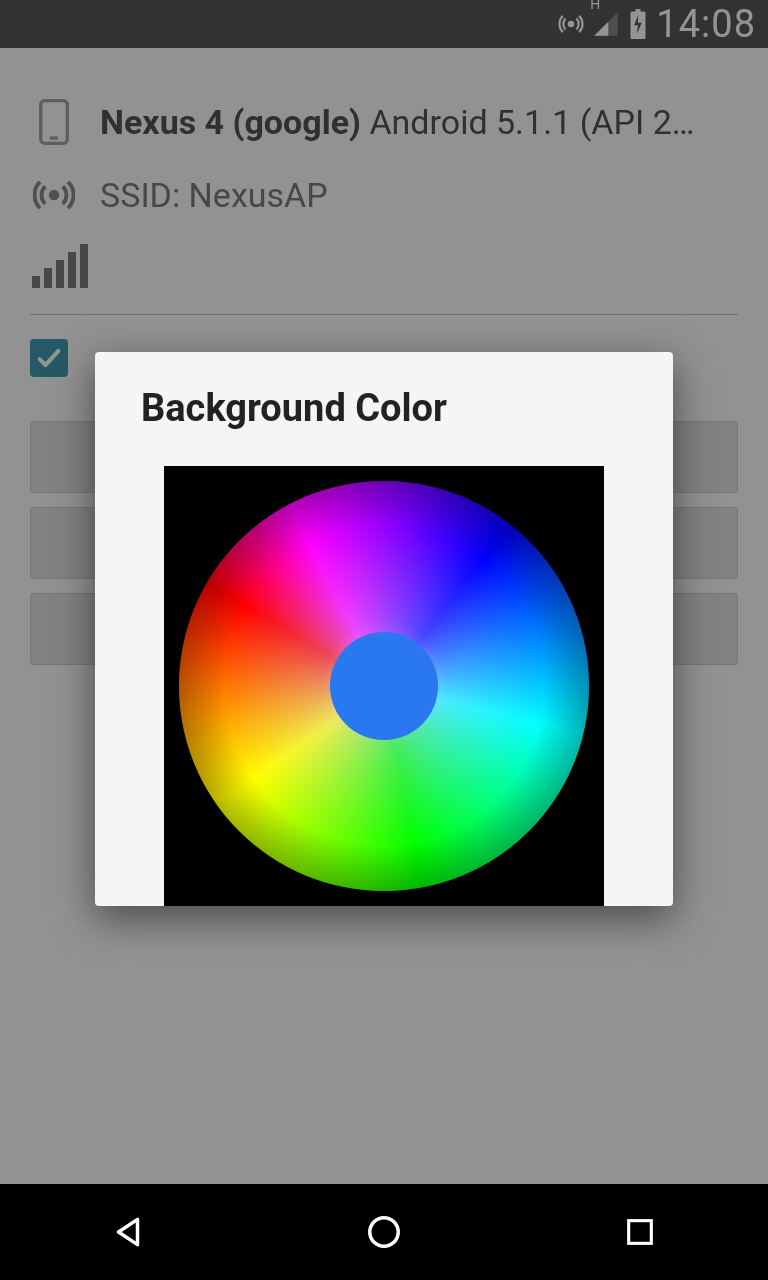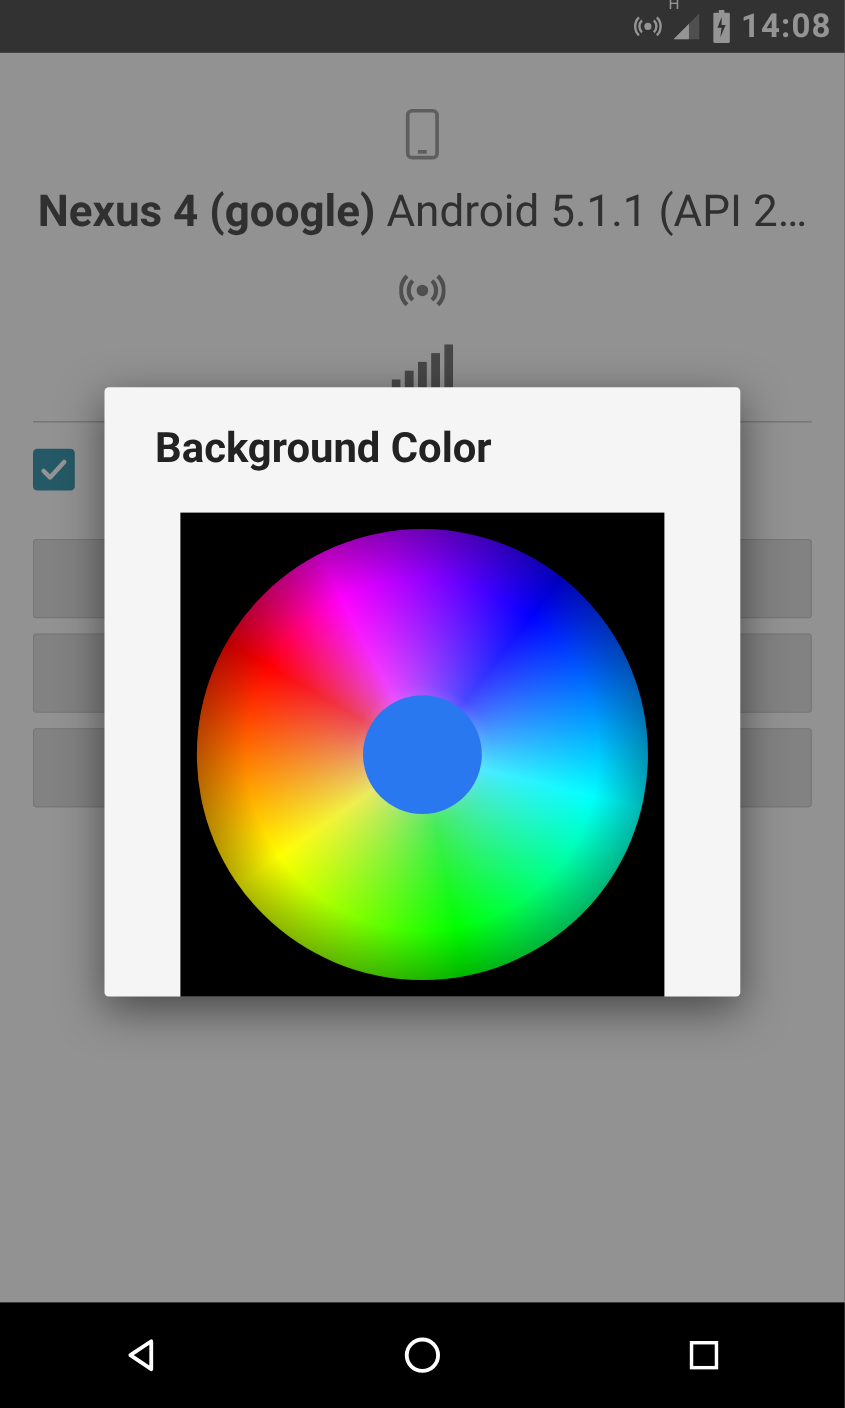--- a/index.html
+++ b/index.html
@@ -2,33 +2,33 @@
 <html><head>
 <meta charset="utf-8">
 <style>
   * { box-sizing: border-box; margin: 0; padding: 0; }
   html, body { width: 768px; height: 1280px; overflow: hidden; font-family: Roboto, Arial, sans-serif; background: #000; }
   
   .screen { width: 768px; height: 1280px; position: relative; background: #fafafa; }
   
   
   .status-bar { height: 48px; background: #262626; display: flex; align-items: center; justify-content: flex-end; padding: 0 12px; gap: 8px; color: #fff; }
-  .status-bar .time { font-size: 30px; font-weight: 700; letter-spacing: 1px; }
+  .status-bar .time { font-size: 38px; font-weight: 400; letter-spacing: 1px; }
   .status-icon { display: inline-flex; align-items: center; justify-content: center; }
   
   
   .app-bar { height: 108px; background: #cfcfcf; display: flex; align-items: center; padding: 0 28px; }
   .app-bar .title { font-size: 38px; color: #222; flex: 1; white-space: nowrap; }
   .app-bar .title .bold { font-weight: 700; }
   .app-bar .kebab { width: 40px; display: flex; flex-direction: column; align-items: center; gap: 6px; }
   .app-bar .kebab span { width: 8px; height: 8px; background: #444; border-radius: 50%; }
   
   
   .content { padding: 36px 24px 0 24px; }
-  .row { display: flex; align-items: center; gap: 22px; padding: 14px 6px; font-size: 40px; color: #555; flex-direction: column; }
+  .row { display: flex; align-items: center; gap: 22px; padding: 14px 6px; font-size: 34px; color: #555; }
   .row .device { color: #222; }
   .row .bold { font-weight: 700; }
   .row .icon-slot { width: 48px; display: flex; justify-content: center; color: #777; }
   .truncate { white-space: nowrap; overflow: hidden; text-overflow: ellipsis; }
   
   .divider { height: 1px; background: #aaa; margin: 20px 6px 24px 6px; }
   
   .check-row { display: flex; align-items: center; gap: 24px; padding: 0 6px 30px 6px; }
   .checkbox { width: 38px; height: 38px; background: #0a7d98; border-radius: 4px; display: flex; align-items: center; justify-content: center; }
   
@@ -100,20 +100,21 @@
       </div>
     </div>
 
     <div class="row">
       <span class="icon-slot">
         <svg width="42" height="42" viewBox="0 0 24 24" fill="none" stroke="#666" stroke-width="2.2">
             <circle cx="12" cy="12" r="3" fill="#666" stroke="none"></circle>
             <path d="M7 17a7 7 0 0 1 0-10M17 7a7 7 0 0 1 0 10M4 19.5a10.5 10.5 0 0 1 0-15M20 4.5a10.5 10.5 0 0 1 0 15"></path>
           </svg>
       </span>
+      <span>SSID: NexusAP</span>
     </div>
 
     <div class="row" style="padding-bottom:6px;">
       <span class="icon-slot" style="width:60px;">
         <svg width="56" height="44" viewBox="0 0 56 44">
             <rect x="0" y="32" width="8" height="12" fill="#555"></rect>
             <rect x="12" y="24" width="8" height="20" fill="#555"></rect>
             <rect x="24" y="16" width="8" height="28" fill="#555"></rect>
             <rect x="36" y="8" width="8" height="36" fill="#555"></rect>
             <rect x="48" y="0" width="8" height="44" fill="#555"></rect>

